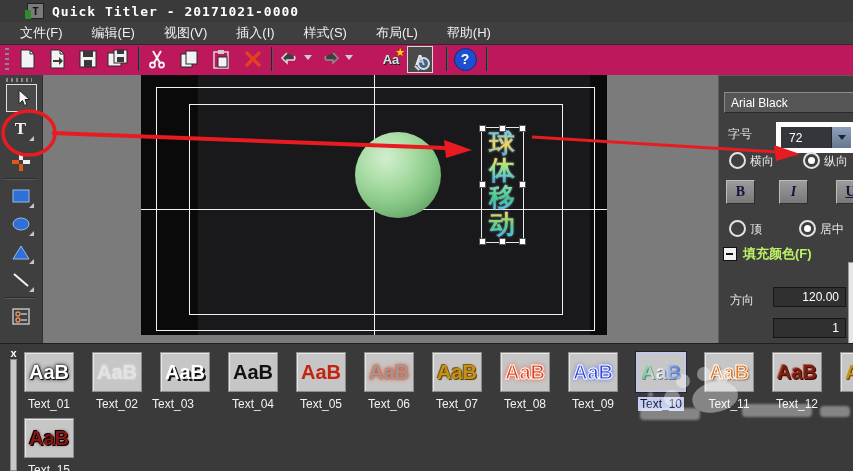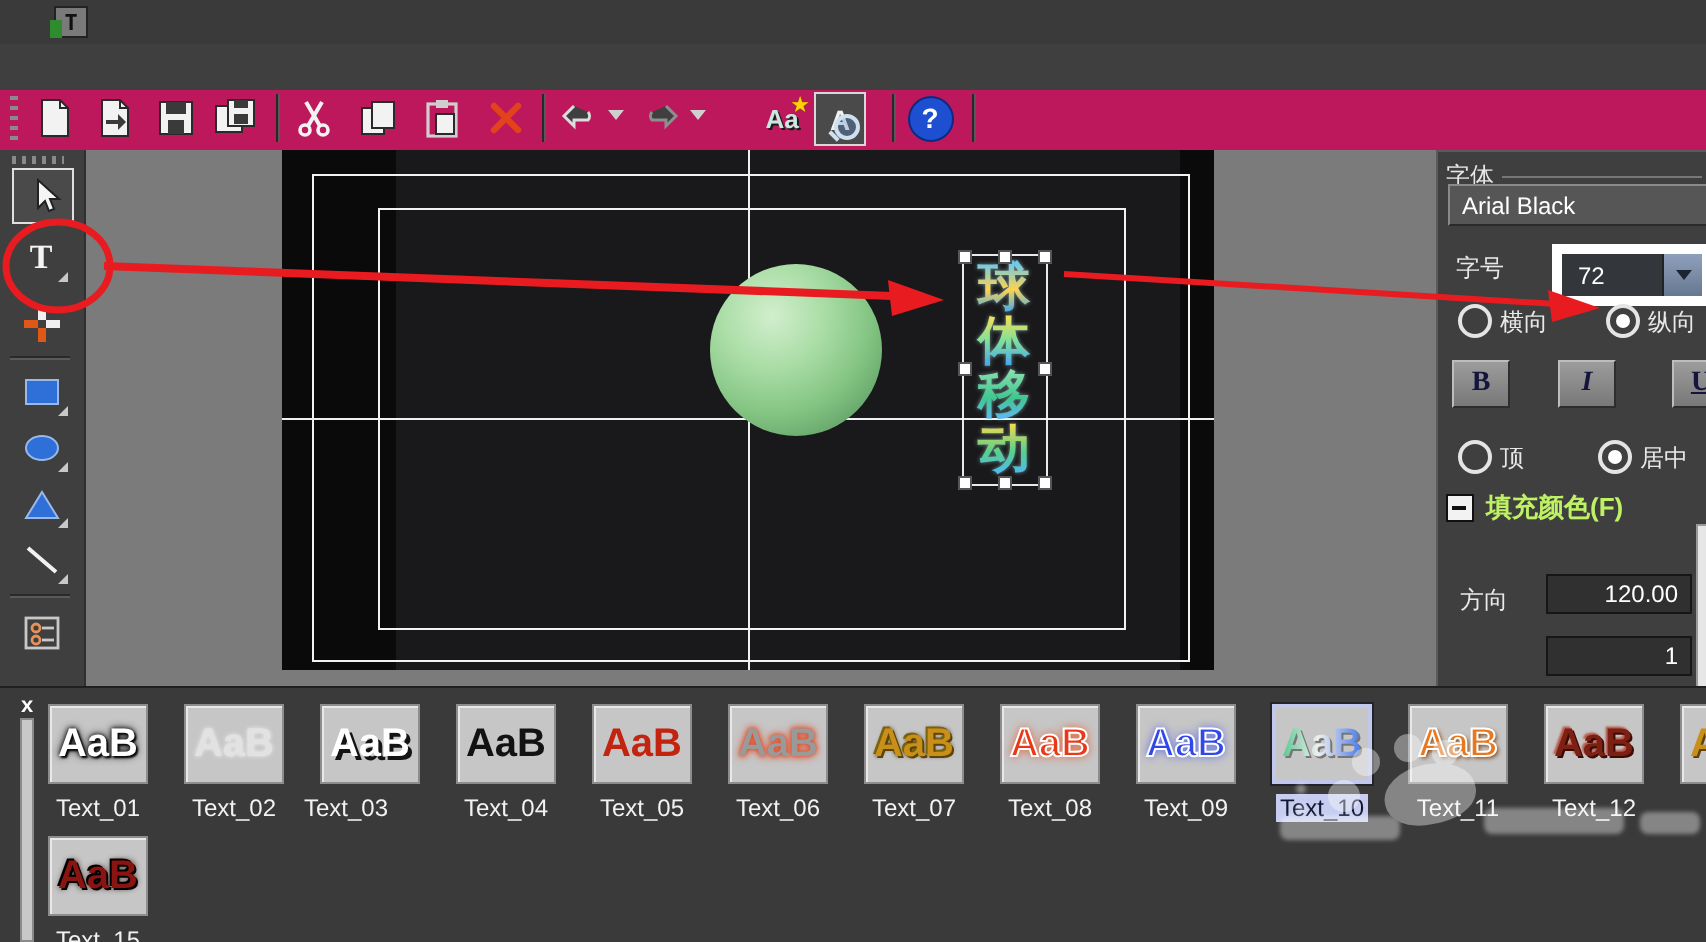--- a/index.html
+++ b/index.html
@@ -126,22 +126,32 @@
 </style>
 </head>
 <body>
 
 <div id="app">
 
   <div class="titlebar">
     <div class="appicon">
         <span>T</span>
       </div>
-  </div>
-
+    <div class="title">Quick Titler - 20171021-0000</div>
+  </div>
+
+  <div class="menubar">
+    <span class="mitem">文件(F)</span>
+    <span class="mitem">编辑(E)</span>
+    <span class="mitem">视图(V)</span>
+    <span class="mitem">插入(I)</span>
+    <span class="mitem">样式(S)</span>
+    <span class="mitem">布局(L)</span>
+    <span class="mitem">帮助(H)</span>
+  </div>
 
   <div class="toolbar">
     <div class="grip"></div>
     <div class="tbtn" style="left:15px">
       <svg class="icon-svg" width="20" height="20">
           <path d="M4 1 h9 l4 4 v14 h-13 z" fill="#f2f2f2" stroke="#2a2a2a"></path>
           <path d="M13 1 v4 h4" fill="none" stroke="#2a2a2a"></path>
         </svg>
     </div>
     <div class="tbtn" style="left:45px">
@@ -300,24 +310,20 @@
           <circle cx="7" cy="7" r="2" fill="none" stroke="#e8925a" stroke-width="1.4"></circle>
           <path d="M10 7 H16" stroke="#c8c8c8" stroke-width="1.4"></path>
           <circle cx="7" cy="13" r="2" fill="none" stroke="#e8925a" stroke-width="1.4"></circle>
           <path d="M10 13 H16" stroke="#c8c8c8" stroke-width="1.4"></path>
         </svg>
     </div>
   </div>
 
 
   <div class="props">
-    <div class="grouphead">
-      <span>字体</span>
-        <span class="gline"></span>
-    </div>
     <div class="fontselect">
       <span>Arial Black</span>
     </div>
     <div class="rowlabel" style="left:9px;top:50px;">字号</div>
     <div class="combo">
       <span class="cval">72</span>
       <span class="cbtn"></span>
     </div>
     <div class="radio" style="left:10px;top:76px;"></div>
     <div class="rowlabel" style="left:31px;top:77px;">横向</div>

